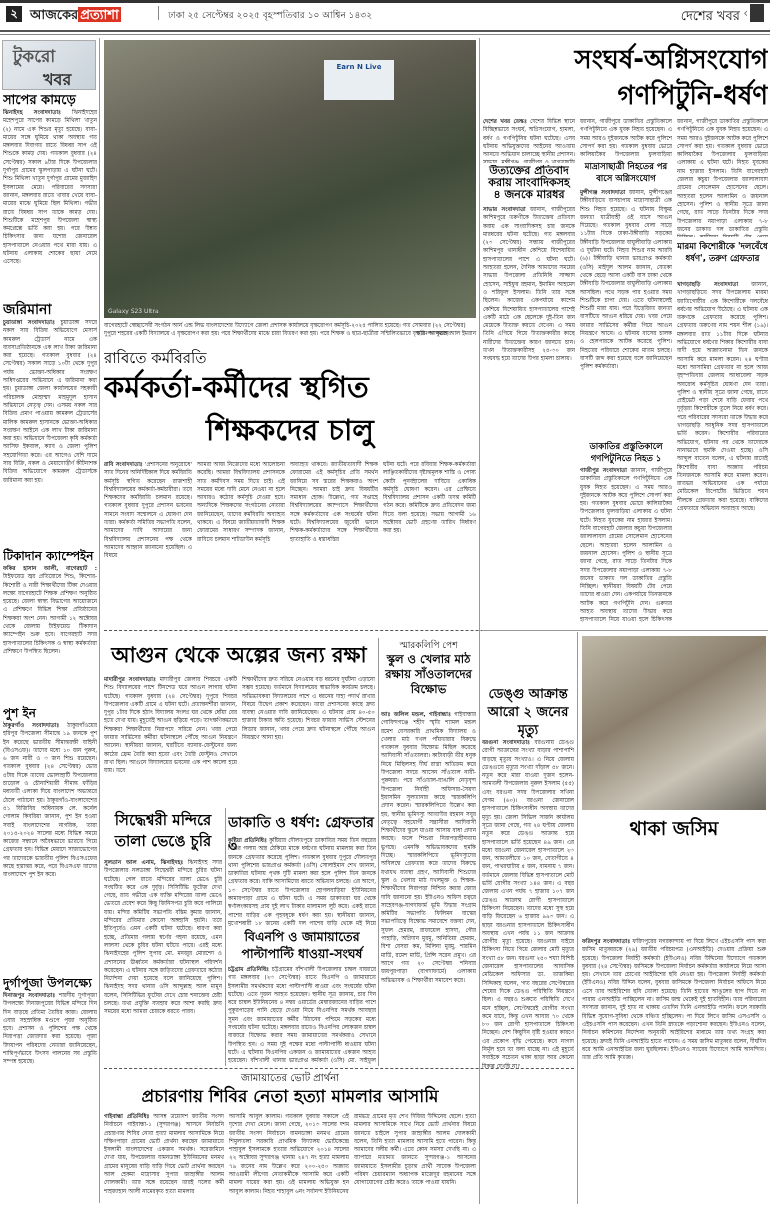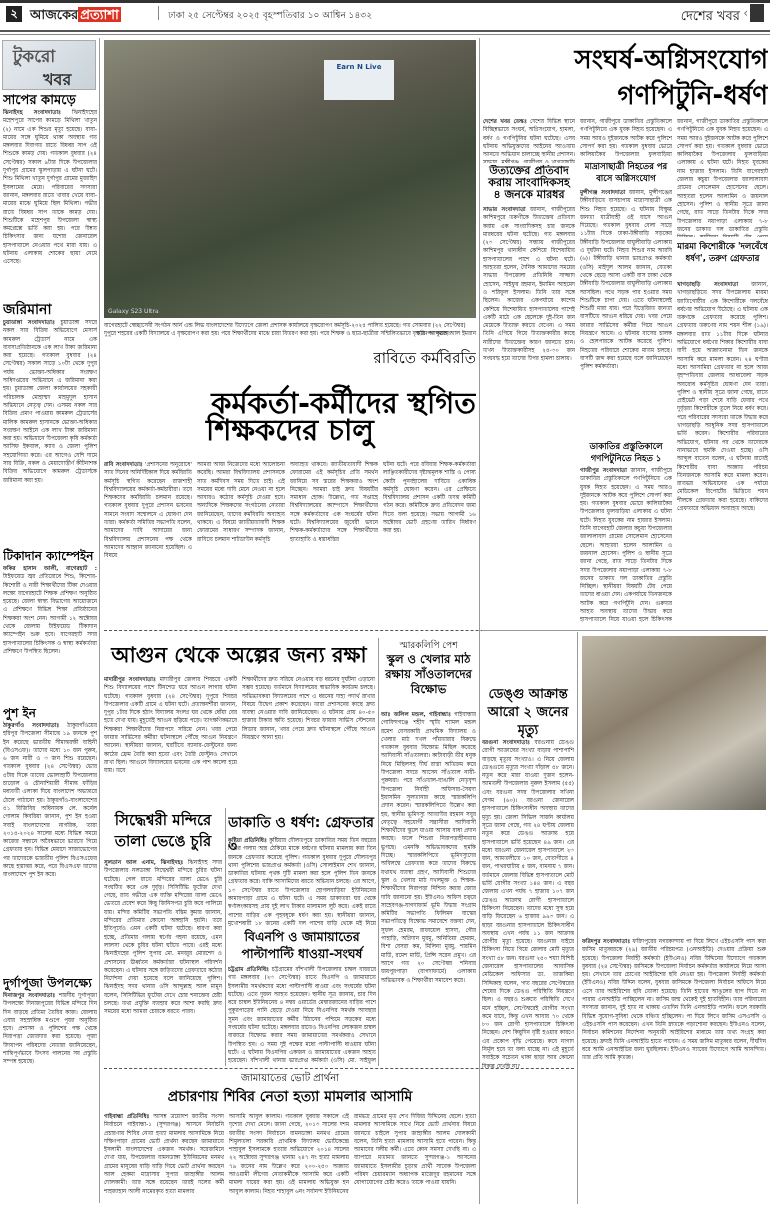--- a/index.html
+++ b/index.html
@@ -74,22 +74,22 @@
   <div class="col" style="height:215px"><span class="byl">দিনাজপুর সংবাদদাতাঃ</span> <span>শারদীয় দুর্গাপূজা উপলক্ষ্যে দিনাজপুরের বিভিন্ন মন্দিরে দিন দিন বাড়ছে প্রতিমা তৈরির কাজ। জেলায় এবার সহস্রাধিক মণ্ডপে পূজা অনুষ্ঠিত হবে। প্রশাসন ও পুলিশের পক্ষ থেকে নিরাপত্তা জোরদার করা হয়েছে। পূজা উদযাপন পরিষদের নেতারা জানিয়েছেন, শান্তিপূর্ণভাবে উৎসব পালনের সব প্রস্তুতি সম্পন্ন হয়েছে।</span></div>
 </div>
 
 <div class="abs photo" style="left:104px;top:40px;width:372px;height:278px">
   <div class="abs" style="left:220px;top:20px;width:70px;height:40px;background:#e8eef2;color:#1a4a8a;font-size:7px;font-weight:bold;text-align:center;line-height:14px;">Earn N Live</div>
   <div class="abs" style="left:4px;bottom:4px;color:#ddd;font-size:6px">Galaxy S23 Ultra</div>
 </div>
 <div class="abs caption" style="left:104px;top:321px;width:372px;height:16px;overflow:hidden">বাগেরহাটে স্বেচ্ছাসেবী সংগঠন আর্ন এন্ড লিভ বাংলাদেশের উদ্যোগে জেলা প্রশাসক কার্যালয়ে বৃক্ষরোপণ কর্মসূচি-২০২৫ পালিত হয়েছে। গত সোমবার (২২ সেপ্টেম্বর) দুপুরে শহরের একটি বিদ্যালয়ে এ বৃক্ষরোপণ করা হয়। পরে শিক্ষার্থীদের মাঝে চারা বিতরণ করা হয়। পরে শিক্ষক ও ছাত্র-ছাত্রীরা সম্মিলিতভাবে বৃক্ষরোপণ করেন।</div>
 <div class="abs caption" style="left:400px;top:329px;width:76px;text-align:right">ছবি- আব্দুল্লাহ আল ইমরান</div>
 
-<div class="abs hd" style="left:104px;top:346px;width:372px;text-align:right;font-size:15px;font-weight:normal">রাবিতে কর্মবিরতি</div>
-<div class="abs hd" style="left:104px;top:384px;width:372px;text-align:right;font-size:29px;line-height:38px">কর্মকর্তা-কর্মীদের স্থগিত</div>
+<div class="abs hd" style="left:104px;top:346px;width:372px;text-align:left;font-size:15px;font-weight:normal">রাবিতে কর্মবিরতি</div>
+<div class="abs hd" style="left:104px;top:368px;width:372px;text-align:left;font-size:29px;line-height:38px">কর্মকর্তা-কর্মীদের স্থগিত</div>
 <div class="abs hd" style="left:104px;top:410px;width:372px;text-align:center;font-size:29px;line-height:40px">শিক্ষকদের চালু</div>
 <div class="abs col" style="left:104px;top:460px;width:88px;height:170px"><span class="byl">রাবি সংবাদদাতাঃ</span> <span>'প্রশাসনের অনুরোধে' সাত দিনের অনির্দিষ্টকাল দিয়ে কর্মবিরতি কর্মসূচি স্থগিত করেছেন রাজশাহী বিশ্ববিদ্যালয়ের কর্মকর্তা-কর্মচারীরা। তবে শিক্ষকদের কর্মবিরতি চলমান রয়েছে। গতকাল বুধবার দুপুরে প্রশাসন ভবনের সামনে সংবাদ সম্মেলনে এ ঘোষণা দেন তারা। কর্মকর্তা সমিতির সভাপতি বলেন, আমাদের দাবি আদায়ের জন্য বিশ্ববিদ্যালয় প্রশাসনের পক্ষ থেকে আমাদের আহ্বান জানানো হয়েছিল। এ বিষয়ে</span></div>
 <div class="abs col" style="left:197px;top:460px;width:88px;height:170px">আমরা আজ নিজেদের মধ্যে আলোচনা করেছি। আমরা বিশ্ববিদ্যালয় প্রশাসনকে সাত কর্মদিবস সময় দিতে চাই। এই সময়ের মধ্যে দাবি মেনে নেওয়া না হলে আবারও কঠোর কর্মসূচি দেওয়া হবে। অন্যদিকে শিক্ষকদের সংগঠনের নেতারা জানিয়েছেন, তাদের কর্মবিরতি অব্যাহত থাকবে। এ বিষয়ে জাতীয়তাবাদী শিক্ষক ফোরামের সাধারণ সম্পাদক জানান, রাবিতে চলমান শাটডাউন কর্মসূচি</div>
 <div class="abs col" style="left:290px;top:460px;width:88px;height:170px">অব্যাহত থাকবে। জাতীয়তাবাদী শিক্ষক ফোরামের এই কর্মসূচির প্রতি সমর্থন জানিয়ে সব স্তরের শিক্ষকরাও অংশ নিচ্ছেন। আমরা চাই দ্রুত বিষয়টির সমাধান হোক। উল্লেখ্য, গত সপ্তাহে বিশ্ববিদ্যালয়ের ক্যাম্পাসে শিক্ষার্থীদের সঙ্গে কর্মকর্তাদের এক সংঘর্ষের ঘটনা ঘটে। বিশ্ববিদ্যালয়ের জুবেরী ভবনে শিক্ষক-কর্মকর্তাদের সঙ্গে শিক্ষার্থীদের হাতাহাতি ও ধস্তাধস্তির</div>
 <div class="abs col" style="left:383px;top:460px;width:93px;height:170px">ঘটনা ঘটে। পরে রবিবার শিক্ষক-কর্মকর্তারা লাঞ্ছিতকারীদের দৃষ্টান্তমূলক শাস্তি ও পোষ্য কোটা পুনর্বহালের দাবিতে একাধিক কর্মসূচি ঘোষণা করেন। এর প্রেক্ষিতে বিশ্ববিদ্যালয় প্রশাসন একটি তদন্ত কমিটি গঠন করে। কমিটিকে দ্রুত প্রতিবেদন জমা দিতে বলা হয়েছে। সভায় আগামী ১৬ অক্টোবর ভোট গ্রহণের তারিখ নির্ধারণ করা হয়।</div>
 
 <div class="abs dash" style="left:104px;top:630px;width:470px"></div>
 
 <div class="abs hd" style="left:104px;top:640px;width:270px;font-size:21px;line-height:30px;text-align:center">আগুন থেকে অল্পের জন্য রক্ষা</div>
 <div class="abs col" style="left:104px;top:675px;width:133px;height:100px"><span class="byl">মাদারীপুর সংবাদদাতাঃ</span> <span>মাদারীপুর জেলার শিবচরে একটি শিশু বিদ্যালয়ের পাশে টিনশেড ঘরে আগুন লাগার ঘটনা ঘটেছে। গতকাল বুধবার (২৪ সেপ্টেম্বর) দুপুরে শিবচর উপজেলার একটি গ্রামে এ ঘটনা ঘটে। প্রত্যক্ষদর্শীরা জানান, দুপুর ১টার দিকে হঠাৎ বিদ্যালয় সংলগ্ন ঘর থেকে ধোঁয়া বের হতে দেখা যায়। মুহূর্তেই আগুন ছড়িয়ে পড়ে। তাৎক্ষণিকভাবে শিক্ষকরা শিক্ষার্থীদের নিরাপদে সরিয়ে নেন। খবর পেয়ে ফায়ার সার্ভিসের কর্মীরা ঘটনাস্থলে পৌঁছে আগুন নিয়ন্ত্রণে আনেন। স্থানীয়রা জানান, ঘরটিতে ব্যানার-ফেস্টুনের জন্য কাঠের ফ্রেম তৈরি করা হতো এবং তৈরি ফেস্টুনও সেখানে রাখা ছিল। আগুনে বিদ্যালয়ের ভবনের এক পাশ কালো হয়ে যায়। তবে</span></div>
@@ -110,21 +110,21 @@
 <div class="abs vrule" style="left:225px;top:808px;height:258px"></div>
 <div class="abs hd" style="left:228px;top:810px;width:148px;font-size:14px;line-height:24px;">ডাকাতি ও ধর্ষণ: গ্রেফতার ৩</div>
 <div class="abs col" style="left:228px;top:836px;width:148px;height:90px"><span class="byl">কুষ্টিয়া প্রতিনিধিঃ</span> <span>কুষ্টিয়ার দৌলতপুরে ডাকাতির সময় তিন বছরের শিশুর গলায় অস্ত্র ঠেকিয়ে মাকে ধর্ষণের ঘটনায় মামলায় করা তিন জনকে গ্রেফতার করেছে পুলিশ। গতকাল বুধবার দুপুরে দৌলতপুর থানা পুলিশের ভারপ্রাপ্ত কর্মকর্তা (ওসি) সোলাইমান শেখ জানান, ডাকাতির ঘটনায় পৃথক দুটি মামলা করা হলে পুলিশ তিন জনকে গ্রেফতার করে। বাকি আসামিদের ধরতে অভিযান চলছে। এর আগে, ১৩ সেপ্টেম্বর রাতে উপজেলার হোগলবাড়িয়া ইউনিয়নের কামারপাড়া গ্রামে এ ঘটনা ঘটে। এ সময় ডাকাতরা ঘর থেকে স্বর্ণালংকারসহ প্রায় দুই লাখ টাকার মালামাল লুট করে। একই রাতে পাশের বাড়ির এক গৃহবধূকে ধর্ষণ করা হয়। স্থানীয়রা জানান, মুখোশধারী ১৮ জনের একটি দল পাশের বাড়ি থেকে মই নিয়ে বেড়ার পাশে চুরি করে ঘরে প্রবেশ করে। পরে ভুক্তভোগী ওই নারীর চিৎকারে স্থানীয় লোকজন এসে আহত অবস্থায় তাকে উদ্ধার করে উপজেলা হাসপাতালে ভর্তি করেন। পরে উন্নত চিকিৎসার জন্য তাকে কুষ্টিয়া জেনারেল হাসপাতালে ভর্তি করা হয়।</span></div>
 
 <div class="abs hd" style="left:228px;top:928px;width:148px;font-size:12.5px;line-height:17px;text-align:center">বিএনপি ও জামায়াতের পাল্টাপাল্টি ধাওয়া-সংঘর্ষ</div>
 <div class="abs col" style="left:228px;top:965px;width:148px;height:100px"><span class="byl">চট্টগ্রাম প্রতিনিধিঃ</span> <span>চট্টগ্রামের বাঁশখালী উপজেলার চাম্বল বাজারে গত মঙ্গলবার (২৩ সেপ্টেম্বর) রাতে বিএনপি ও জামায়াতে ইসলামীর সমর্থকদের মধ্যে পাল্টাপাল্টি ধাওয়া এবং সংঘর্ষের ঘটনা ঘটেছে। এতে দুজন আহত হয়েছেন। স্থানীয় সূত্র জানায়, চার দিন ধরে চাম্বল ইউনিয়নের ৪ নম্বর ওয়ার্ডের মেম্বারজানের বাড়ির পাশে পুকুরপাড়ের পানি ছেড়ে দেওয়া নিয়ে বিএনপির সমর্থক আবছার সুমন এবং জামায়াতের কর্মীর উঠানের পশ্চিমে সড়কের মধ্যে সংঘর্ষের ঘটনা ঘটেছে। মঙ্গলবার রাতেও বিএনপির লোকজন চাম্বল বাজারে বিক্ষোভ করার সময় জামায়াতের সমর্থকরাও সেখানে উপস্থিত হন। এ সময় দুই পক্ষের মধ্যে পাল্টাপাল্টি ধাওয়ার ঘটনা ঘটে। এ ঘটনায় বিএনপির একজন ও জামায়াতের একজন আহত হয়েছেন। বাঁশখালী থানার ভারপ্রাপ্ত কর্মকর্তা (ওসি) মো. সাইফুল ইসলাম বলেন, পুকুরপাড়ের পানি প্রবাহ নিয়ে কয়েকদিন ধরে এলাকায় উত্তেজনা বিরাজ করছিল। মঙ্গলবার রাতেও বিএনপি ও জামায়াতের পক্ষের মধ্যে উত্তেজনা ছড়িয়ে পড়লে পুলিশ দুই পক্ষকে ছত্রভঙ্গ করে দেয়। বর্তমানে পরিস্থিতি নিয়ন্ত্রণে রয়েছে।</span></div>
 
 <div class="abs dash" style="left:104px;top:1068px;width:470px"></div>
 
 <div class="abs" style="left:104px;top:1071px;width:372px;text-align:center;font-size:10px;line-height:14px">জামায়াতের ভোট প্রার্থনা</div>
-<div class="abs hd" style="left:104px;top:1084px;width:372px;text-align:center;font-size:14px;line-height:24px">প্রচারণায় শিবির নেতা হত্যা মামলার আসামি</div>
+<div class="abs hd" style="left:104px;top:1084px;width:372px;text-align:center;font-size:17px;line-height:24px">প্রচারণায় শিবির নেতা হত্যা মামলার আসামি</div>
 <div class="abs col" style="left:104px;top:1112px;width:120px;height:92px"><span class="byl">গাইবান্ধা প্রতিনিধিঃ</span> <span>আসন্ন ত্রয়োদশ জাতীয় সংসদ নির্বাচনে গাইবান্ধা-১ (সুন্দরগঞ্জ) আসনে নির্বাচনি প্রচারণায় শিবির নেতা হত্যা মামলার আসামিকে নিয়ে দক্ষিণপাড়া গ্রামের ভোট প্রার্থনা করছেন জামায়াতে ইসলামী বাংলাদেশের একজন সমর্থক। সরেজমিনে দেখা যায়, উপজেলার বামনডাঙ্গা ইউনিয়নের মনমথ গ্রামের মানুষের বাড়ি বাড়ি গিয়ে ভোট প্রার্থনা করছেন আল হেকমা মাদ্রাসার সুপার জাহাঙ্গীর আলম দোলকামী। তার সঙ্গে রয়েছেন তারই দলের কর্মী শাহজাহান আলী নামেরকৃত হত্যা মামলার</span></div>
 <div class="abs col" style="left:229px;top:1112px;width:120px;height:92px">আসামি আবুল কালাম। গতকাল বুধবার সকালে এই দৃশ্যের দেখা মেলে। জানা গেছে, ২০১৩ সালের দশম জাতীয় সংসদ নির্বাচনে বামনডাঙ্গা মনমথ গ্রামের শিমুলতলা সরকারি প্রাথমিক বিদ্যালয় ভোটকেন্দ্রে শাহাবুল ইসলামকে হত্যার অভিযোগে ২০১৪ সালের ২২ অক্টোবর সুন্দরগঞ্জ থানায় ২৪৭ নং হত্যা মামলায় ৭৯ জনের নাম উল্লেখ করে ২০০-২৫০ অজ্ঞাত আওয়ামী লীগের নেতাকর্মীকে আসামি করে একটি মামলা দায়ের করা হয়। ওই মামলায় অভিযুক্ত হন আবুল কালাম। নিহত শাহাবুল ৬নং সর্বানন্দ ইউনিয়নের</div>
 <div class="abs col" style="left:354px;top:1112px;width:122px;height:92px">রামভদ্র গ্রামের মৃত শেখ দিজির উদ্দিনের ছেলে। হত্যা মামলার আসামিকে সাথে নিয়ে ভোট প্রার্থনার বিষয়ে জানতে চাইলে সুপার জাহাঙ্গীর আলম দোলকামী বলেন, তিনি হত্যা মামলার আসামি হতে পারেন। কিন্তু আমাদের দলীয় কর্মী। এতে কোন সমস্যা দেখছি না। এ ব্যাপারে মতামত জানতে সুন্দরগঞ্জ-১ আসনের জামায়াতে ইসলামীর চূড়ান্ত প্রার্থী সাবেক উপজেলা পরিষদ চেয়ারম্যান অধ্যাপক মাজেদুর রহমানের সঙ্গে যোগাযোগের চেষ্টা করেও তাকে পাওয়া যায়নি।</div>
 
 <div class="abs vrule" style="left:479px;top:38px;height:1166px"></div>
 <div class="abs hd" style="left:482px;top:42px;width:286px;text-align:right;font-size:26px;line-height:34px">সংঘর্ষ-অগ্নিসংযোগ</div>
 <div class="abs hd" style="left:482px;top:78px;width:286px;text-align:right;font-size:26px;line-height:34px">গণপিটুনি-ধর্ষণ</div>
 
 <div class="abs col" style="left:483px;top:117px;width:92px;height:46px"><span class="byl">দেশের খবর ডেস্কঃ</span> <span>দেশের বিভিন্ন স্থানে বিচ্ছিন্নভাবে সংঘর্ষ, অগ্নিসংযোগ, হামলা, ধর্ষণ ও গণপিটুনির ঘটনা ঘটেছে। এসব ঘটনায় অভিযুক্তদের আইনের আওতায় আনতে অভিযান চালাচ্ছে স্থানীয় প্রশাসন। সাভার, মুন্সীগঞ্জ, গাজীপুর ও খাগড়াছড়ি থেকে প্রতিনিধি ও সংবাদদাতাদের পাঠানো খবর।</span></div>
 <div class="abs hd" style="left:483px;top:165px;width:92px;font-size:11px;line-height:12px;text-align:center">উত্যক্তের প্রতিবাদ করায় সাংবাদিকসহ ৪ জনকে মারধর</div>
@@ -140,14 +140,15 @@
 <div class="abs hd" style="left:677px;top:240px;width:91px;font-size:8.5px;line-height:12px;text-align:center">মারমা কিশোরীকে 'দলবেঁধে ধর্ষণ', তরুণ গ্রেফতার</div>
 <div class="abs col" style="left:677px;top:280px;width:91px;height:345px"><span class="byl">খাগড়াছড়ি সংবাদদাতা</span> <span>জানান, খাগড়াছড়িতে সদর উপজেলায় মারমা জাতিগোষ্ঠীর এক কিশোরীকে দলবেঁধে ধর্ষণের অভিযোগ উঠেছে। এ ঘটনায় এক তরুণকে গ্রেফতার করেছে পুলিশ। গ্রেফতার তরুণের নাম শয়ন শীল (১৯)। মঙ্গলবার রাত ১১টার দিকে ঘটনার অভিযোগে ধর্ষণের শিকার কিশোরীর বাবা বাদী হয়ে অজ্ঞাতনামা তিন জনকে আসামি করে মামলা করেন। ২৪ ঘণ্টার মধ্যে আসামিরা গ্রেফতার না হলে আজ বৃহস্পতিবার জেলায় আধাবেলা সড়ক অবরোধ কর্মসূচির ঘোষণা দেন তারা। পুলিশ ও স্থানীয় সূত্রে জানা গেছে, রাতে প্রাইভেট পড়া শেষে বাড়ি ফেরার পথে দুর্বৃত্তরা কিশোরীকে তুলে নিয়ে ধর্ষণ করে। পরে পরিবারের সদস্যরা তাকে উদ্ধার করে খাগড়াছড়ি আধুনিক সদর হাসপাতালে ভর্তি করেন। কিশোরীর পরিবারের অভিযোগ, ঘটনার পর থেকে তাদেরকে নানাভাবে হুমকি দেওয়া হচ্ছে। ওসি আব্দুল বাতেন বলেন, এ ঘটনায় রাতেই কিশোরীর বাবা অজ্ঞাত পরিচয় তিনজনকে আসামি করে মামলা করেন। রাতভর অভিযানের এক পর্যায়ে মেডিকেল রিপোর্টের ভিত্তিতে শয়ন শীলকে গ্রেফতার করা হয়েছে। বাকিদের গ্রেফতারে অভিযান অব্যাহত আছে।</span></div>
 
 <div class="abs hrule" style="left:482px;top:630px;width:286px"></div>
 <div class="abs hd" style="left:482px;top:685px;width:92px;font-size:13px;line-height:18px;text-align:center">ডেঙ্গু আক্রান্ত আরো ২ জনের মৃত্যু</div>
 <div class="abs col" style="left:482px;top:738px;width:92px;height:466px"><span class="byl">বরগুনা সংবাদদাতাঃ</span> <span>বরগুনায় ডেঙ্গু রোগী আক্রান্তের সংখ্যা বাড়ার পাশাপাশি বাড়ছে মৃত্যুর সংখ্যাও। এ নিয়ে জেলায় ডেঙ্গুতে মৃত্যুর সংখ্যা দাঁড়াল ৫৮ জনে। নতুন করে মারা যাওয়া দুজন হলেন- আমতলী উপজেলার নুরুল ইসলাম (৫৫) এবং বরগুনা সদর উপজেলার সখিনা বেগম (৬০)। বরগুনা জেনারেল হাসপাতালে চিকিৎসাধীন অবস্থায় তাদের মৃত্যু হয়। জেলা সিভিল সার্জন কার্যালয় সূত্রে জানা গেছে, গত ২৪ ঘণ্টায় জেলায় নতুন করে ডেঙ্গু আক্রান্ত হয়ে হাসপাতালে ভর্তি হয়েছেন ৪৯ জন। এর মধ্যে বরগুনা জেনারেল হাসপাতালে ২৩ জন, আমতলীতে ১০ জন, বেতাগীতে ৪ জন, পাথরঘাটায় ৫ জন, বামনায় ৭ জন। বর্তমানে জেলার বিভিন্ন হাসপাতালে মোট ভর্তি রোগীর সংখ্যা ১৪৪ জন। এ বছর জেলায় এখন পর্যন্ত ৭ হাজার ১০৭ জন ডেঙ্গু আক্রান্ত রোগী হাসপাতালে চিকিৎসা নিয়েছেন। তাদের মধ্যে সুস্থ হয়ে বাড়ি ফিরেছেন ৬ হাজার ৯৯৩ জন। এ ছাড়া বরগুনার হাসপাতালে চিকিৎসাধীন অবস্থায় এখন পর্যন্ত ১১ জন আক্রান্ত রোগীর মৃত্যু হয়েছে। বরগুনার বাইরে চিকিৎসা নিতে গিয়ে জেলার মোট মৃত্যুর সংখ্যা ৫৮ জন। বরগুনা ২৫০ শয্যা বিশিষ্ট জেনারেল হাসপাতালের আবাসিক মেডিকেল অফিসার ডা. তাজকিয়া সিদ্দিকাহ বলেন, 'গত বছরের সেপ্টেম্বরের শেষের দিকে ডেঙ্গু পরিস্থিতি নিয়ন্ত্রণে ছিল। এ বছরও শুরুতে পরিস্থিতি দেখে মনে হচ্ছিল, সেপ্টেম্বরেই রোগীর সংখ্যা কমে যাবে, কিন্তু এখন আবার ৭০ থেকে ৮০ জন রোগী হাসপাতালে চিকিৎসা নিচ্ছেন। বেশ কিছুদিন বৃষ্টি হওয়ার কারণে এর প্রকোপ বৃদ্ধি পেয়েছে। কবে নাগাদ নির্মূল হবে তা বলা যাচ্ছে না। এই মুহূর্তে সবাইকে সচেতন থাকা ছাড়া আর কোনো বিকল্প দেখছি না।'</span></div>
 
 <div class="abs vrule" style="left:577px;top:632px;height:572px"></div>
 <div class="abs photo2" style="left:582px;top:636px;width:184px;height:174px"></div>
 <div class="abs" style="left:582px;top:815px;width:184px;text-align:center">
+  <div class="hd" style="font-size:19px;line-height:26px">থাকা জসিম</div>
 </div>
 <div class="abs col" style="left:582px;top:937px;width:184px;height:268px"><span class="byl">ফরিদপুর সংবাদদাতাঃ</span> <span>ফরিদপুরের নগরকান্দায় পা দিয়ে লিখে এইচএসসি পাস করা জসিম মাতুব্বরকে (২৯) জাতীয় পরিচয়পত্র (এনআইডি) দেওয়ার প্রক্রিয়া শুরু হয়েছে। উপজেলা নির্বাহী কর্মকর্তা (ইউএনও) নবির উদ্দিনের উদ্যোগে গতকাল বুধবার (২৪ সেপ্টেম্বর) জসিমকে উপজেলা নির্বাচন কর্মকর্তার কার্যালয়ে নিয়ে আসা হয়। সেখানে তার চোখের আইরিশের ছবি নেওয়া হয়। উপজেলা নির্বাহী কর্মকর্তা (ইউএনও) নবির উদ্দিন বলেন, বুধবার জসিমকে উপজেলা নির্বাচন অফিসে নিয়ে এসে তার আইরিশের ছবি তোলা হয়েছে। তিনি হাতের আঙুলের ছাপ দিতে না পারায় এনআইডি পাচ্ছিলেন না। জসিম জন্ম থেকেই দুই হাতবিহীন। তার পরিবারের সদস্যরা জানান, দুই হাত না থাকায় এতদিন তিনি এনআইডি পাননি। ফলে সরকারি বিভিন্ন সুযোগ-সুবিধা থেকে বঞ্চিত হচ্ছিলেন। পা দিয়ে লিখে জসিম এসএসসি ও এইচএসসি পাস করেছেন। এখন তিনি স্নাতকে পড়াশোনা করছেন। ইউএনও বলেন, নির্বাচন কমিশনের নির্দেশনা অনুযায়ী আইরিশের মাধ্যমে তার তথ্য সংগ্রহ করা হয়েছে। দ্রুতই তিনি এনআইডি হাতে পাবেন। এ সময় জসিম মাতুব্বর বলেন, দীর্ঘদিন ধরে আমি এনআইডির জন্য ঘুরছিলাম। ইউএনও স্যারের উদ্যোগে আমি আনন্দিত। তার প্রতি আমি কৃতজ্ঞ।</span></div>
 
 </body></html>

